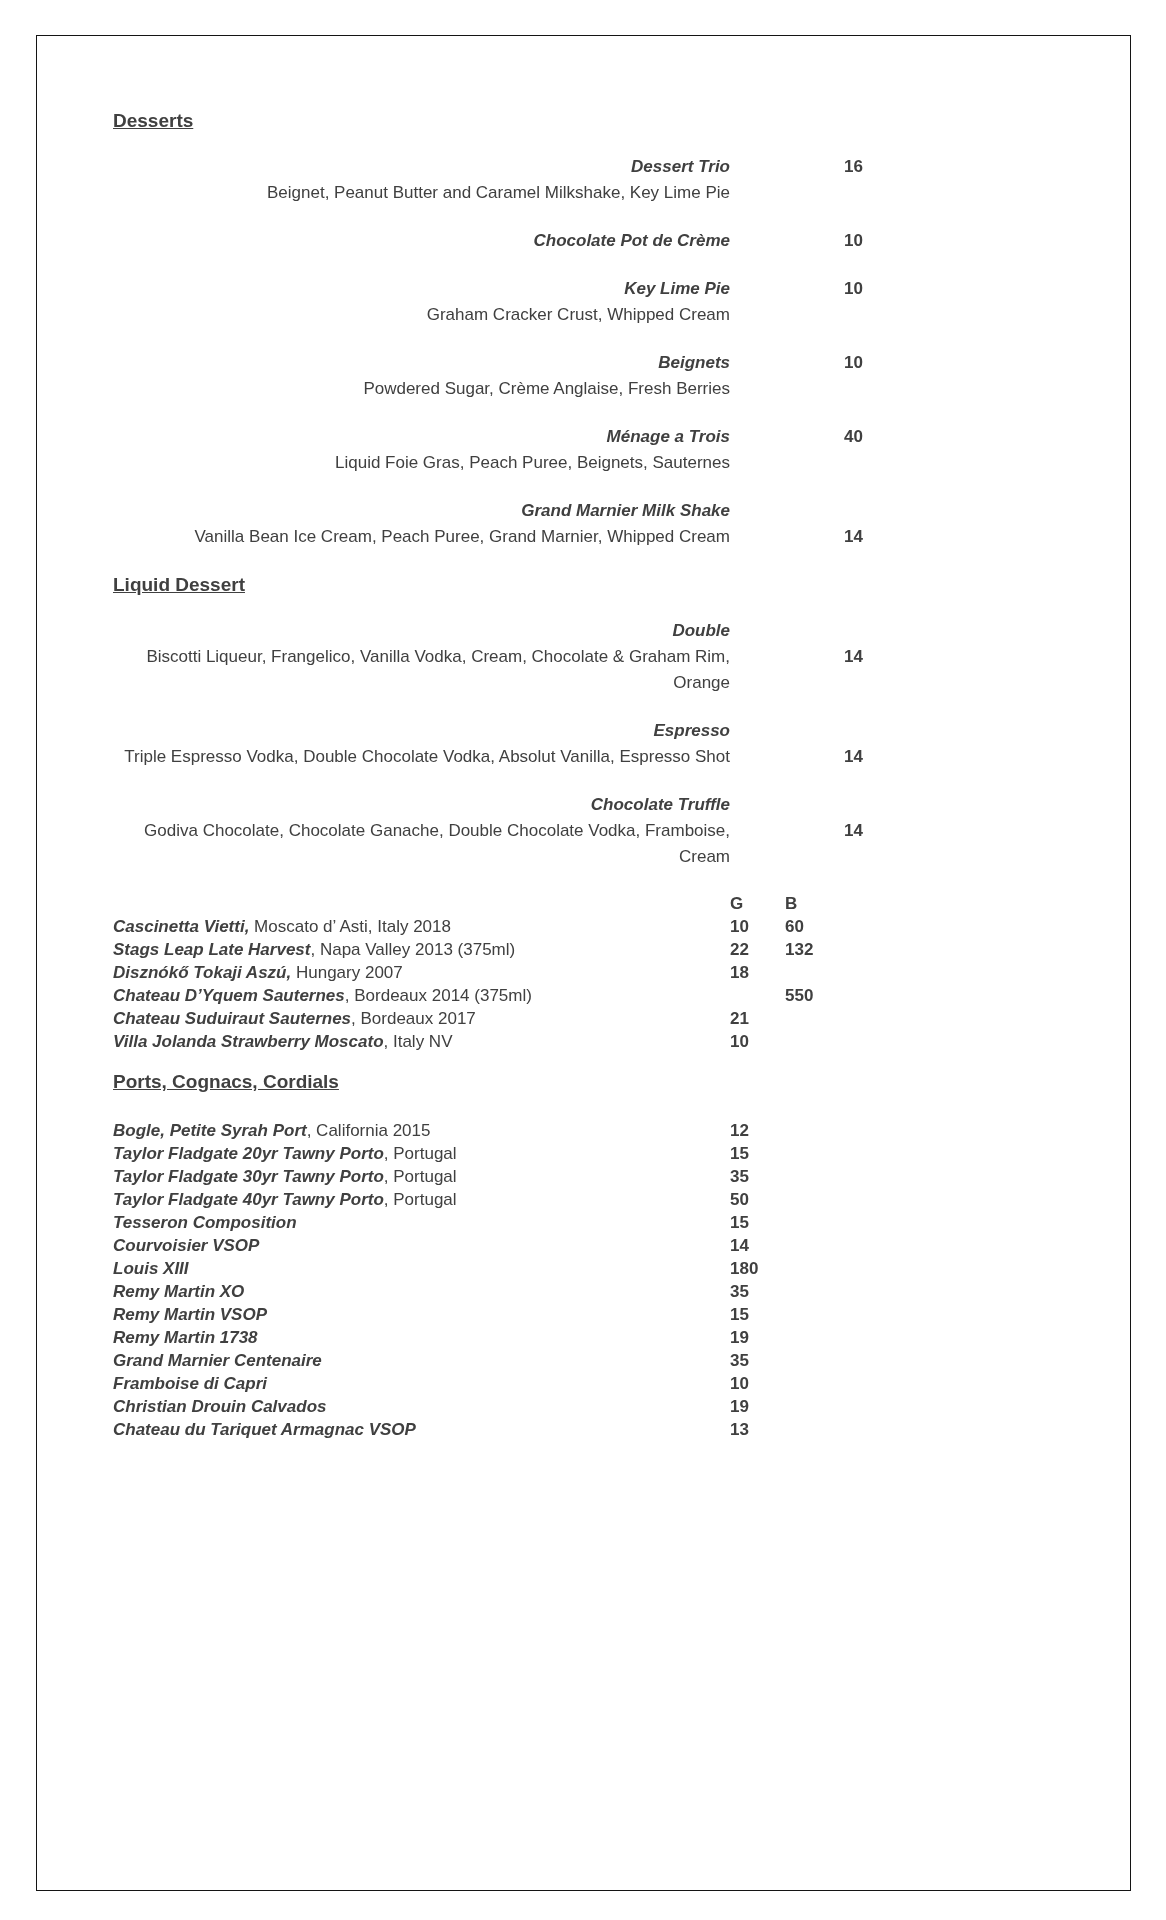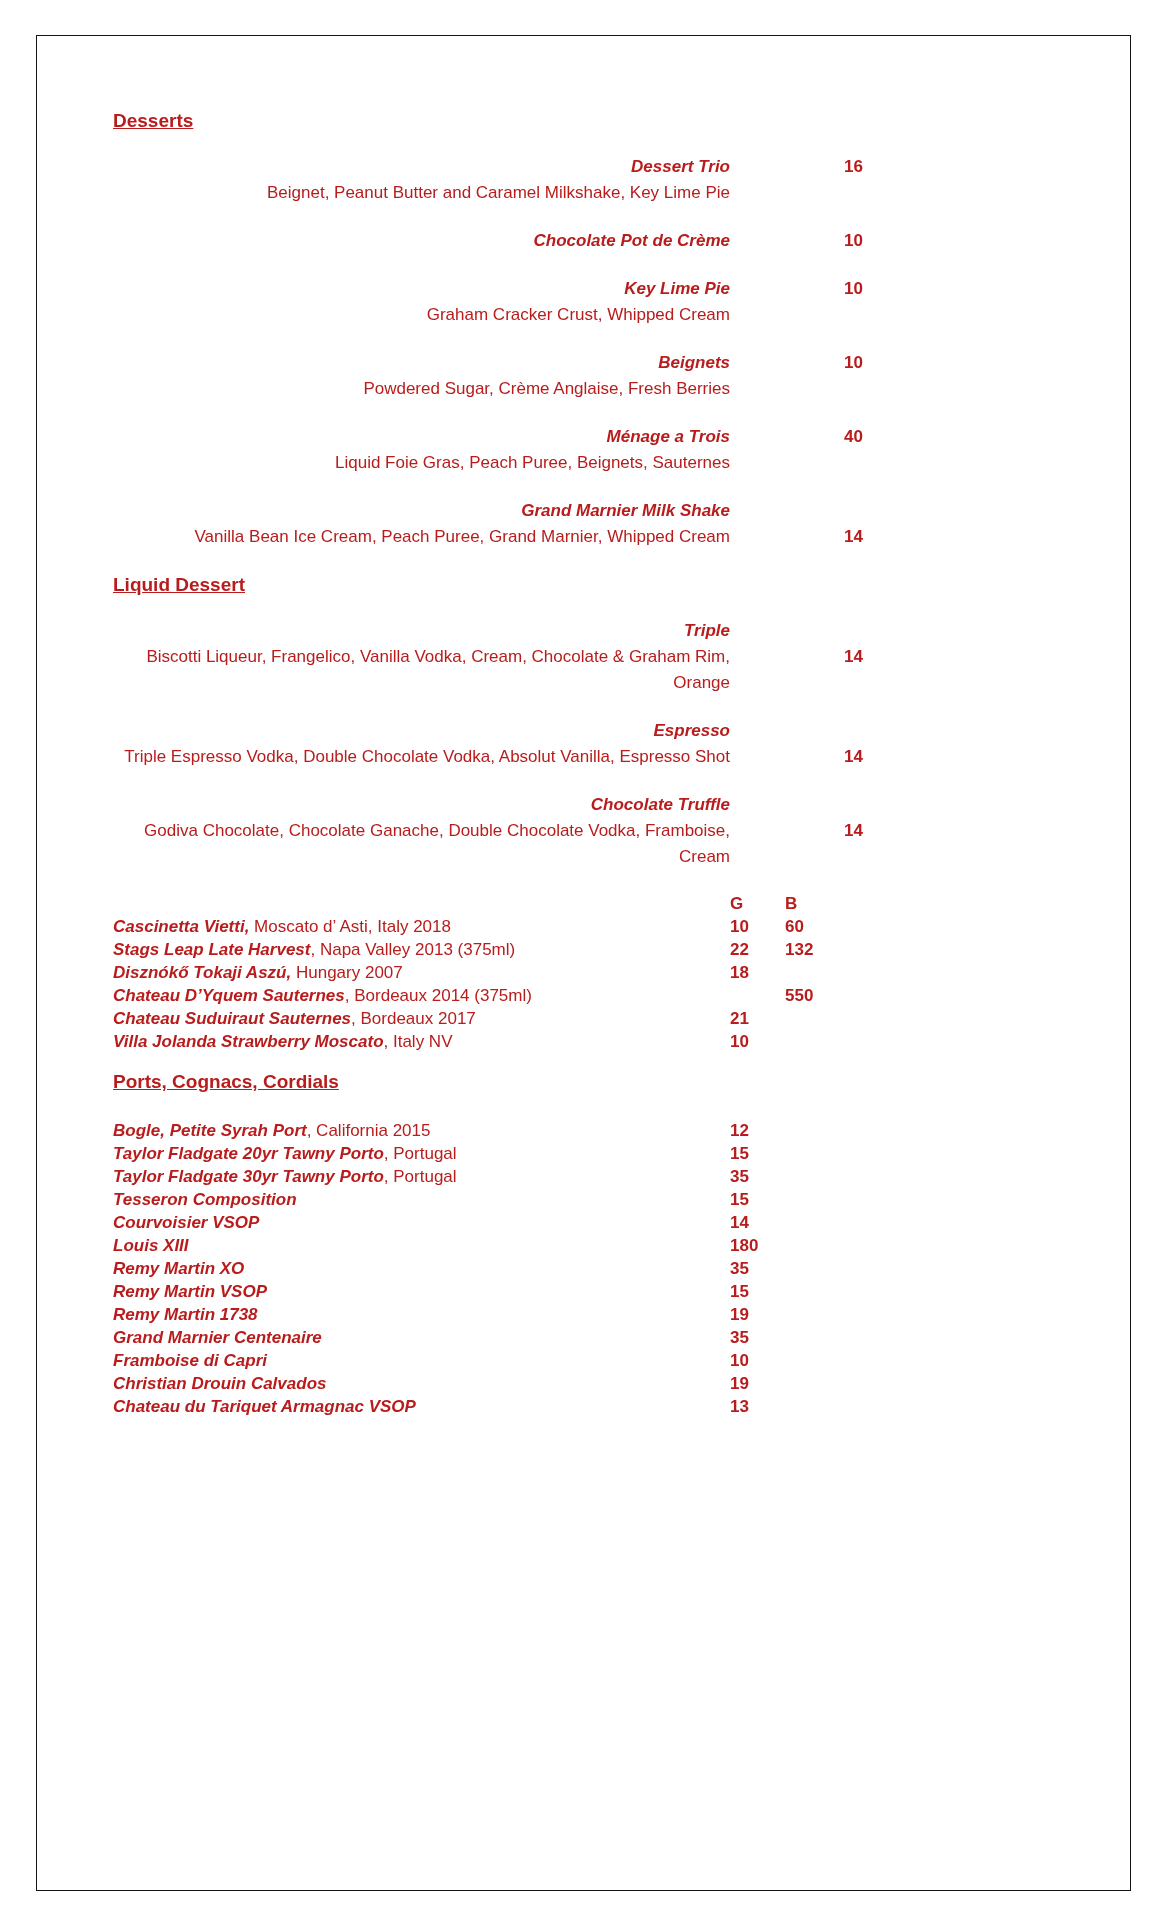--- a/index.html
+++ b/index.html
@@ -3,21 +3,21 @@
 <meta charset="utf-8">
 <style>
   * { box-sizing: border-box; }
   html, body { margin: 0; padding: 0; background: #ffffff; }
   .page {
     position: relative;
     width: 1166px;
     height: 1920px;
     background: #ffffff;
     font-family: "Liberation Sans", sans-serif;
-    color: #b91c1c;
+    color: #404040;
     overflow: hidden;
   }
   .frame {
     position: absolute;
     left: 36px;
     top: 35px;
     width: 1095px;
     height: 1856px;
     border: 1.5px solid #141414;
   }
@@ -126,21 +126,21 @@
               <div class="cell colB price">14</div>
             </div>
           </div>
         </div>
       </div>
       <div class="section sec-dessert">
         <div class="heading">Liquid Dessert</div>
         <div class="list">
           <div class="item">
             <div class="row">
-              <div class="cell name"><span class="iname">Triple</span></div>
+              <div class="cell name"><span class="iname">Double</span></div>
               <div class="cell colG"></div>
               <div class="cell colB price"></div>
             </div>
             <div class="row">
               <div class="cell name desc">Biscotti Liqueur, Frangelico, Vanilla Vodka, Cream, Chocolate &amp; Graham Rim, Orange</div>
               <div class="cell colG"></div>
               <div class="cell colB price">14</div>
             </div>
           </div>
           <div class="item">
@@ -220,20 +220,25 @@
             <div class="cell name"><span class="iname">Taylor Fladgate 20yr Tawny Porto</span><span class="detail">, Portugal</span></div>
             <div class="cell colG price">15</div>
             <div class="cell colB price"></div>
           </div>
           <div class="row tight">
             <div class="cell name"><span class="iname">Taylor Fladgate 30yr Tawny Porto</span><span class="detail">, Portugal</span></div>
             <div class="cell colG price">35</div>
             <div class="cell colB price"></div>
           </div>
           <div class="row tight">
+            <div class="cell name"><span class="iname">Taylor Fladgate 40yr Tawny Porto</span><span class="detail">, Portugal</span></div>
+            <div class="cell colG price">50</div>
+            <div class="cell colB price"></div>
+          </div>
+          <div class="row tight">
             <div class="cell name"><span class="iname">Tesseron Composition</span></div>
             <div class="cell colG price">15</div>
             <div class="cell colB price"></div>
           </div>
           <div class="row tight">
             <div class="cell name"><span class="iname">Courvoisier VSOP</span></div>
             <div class="cell colG price">14</div>
             <div class="cell colB price"></div>
           </div>
           <div class="row tight">

